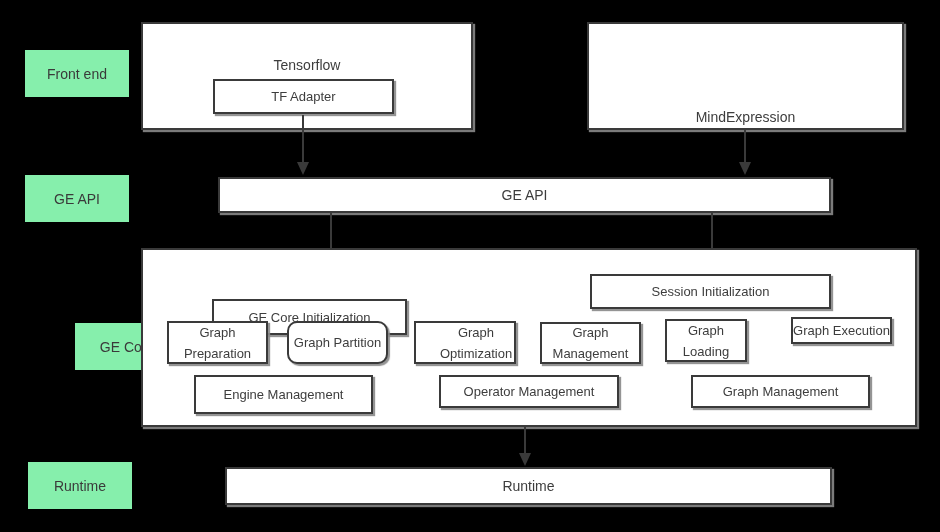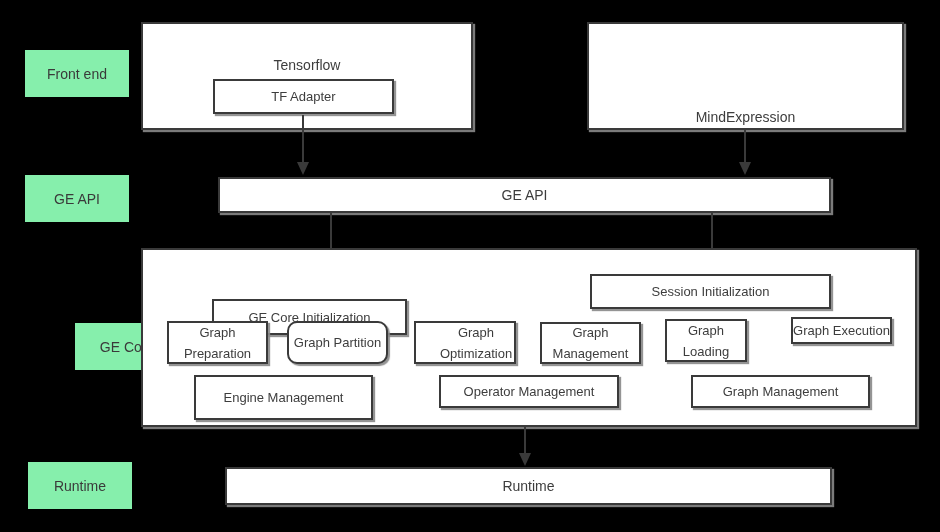--- a/index.html
+++ b/index.html
@@ -29,21 +29,21 @@
   #box-runtime{left:225px;top:467px;width:607px;height:38px;}
   
   #box-core-init{left:69px;top:24px;width:195px;height:36px;margin-top:25px;}
   #box-session-init{left:447px;top:24px;width:241px;height:35px;}
   #box-graph-preparation{left:24px;top:71px;width:101px;height:43px;}
   #box-graph-partition{left:144px;top:71px;width:101px;height:43px;border-radius:10px;}
   #box-graph-optimization{left:271px;top:71px;width:102px;height:43px;padding-left:22px;}
   #box-graph-compilation{left:397px;top:72px;width:101px;height:42px;}
   #box-graph-loading{left:522px;top:69px;width:82px;height:43px;}
   #box-graph-execution{left:648px;top:67px;width:101px;height:27px;}
-  #box-engine-management{left:51px;top:125px;width:179px;height:45px;}
+  #box-engine-management{left:51px;top:125px;width:179px;height:39px;}
   #box-operator-management{left:296px;top:125px;width:180px;height:33px;}
   #box-graph-management{left:548px;top:125px;width:179px;height:33px;}
   
   .arrow{position:absolute;width:12px;}
   .arrow .shaft{position:absolute;left:5px;top:0;bottom:11px;width:2px;background:#3a3a3a;}
   .arrow .head{position:absolute;bottom:0;left:0;width:0;height:0;
     border-left:6px solid transparent;border-right:6px solid transparent;border-top:13px solid #3a3a3a;}
   #arrow-tf{left:297px;top:115px;height:60px;}
   #arrow-mindexpression{left:739px;top:130px;height:45px;}
   #arrow-geapi-left{left:325px;top:213px;height:59px;}

